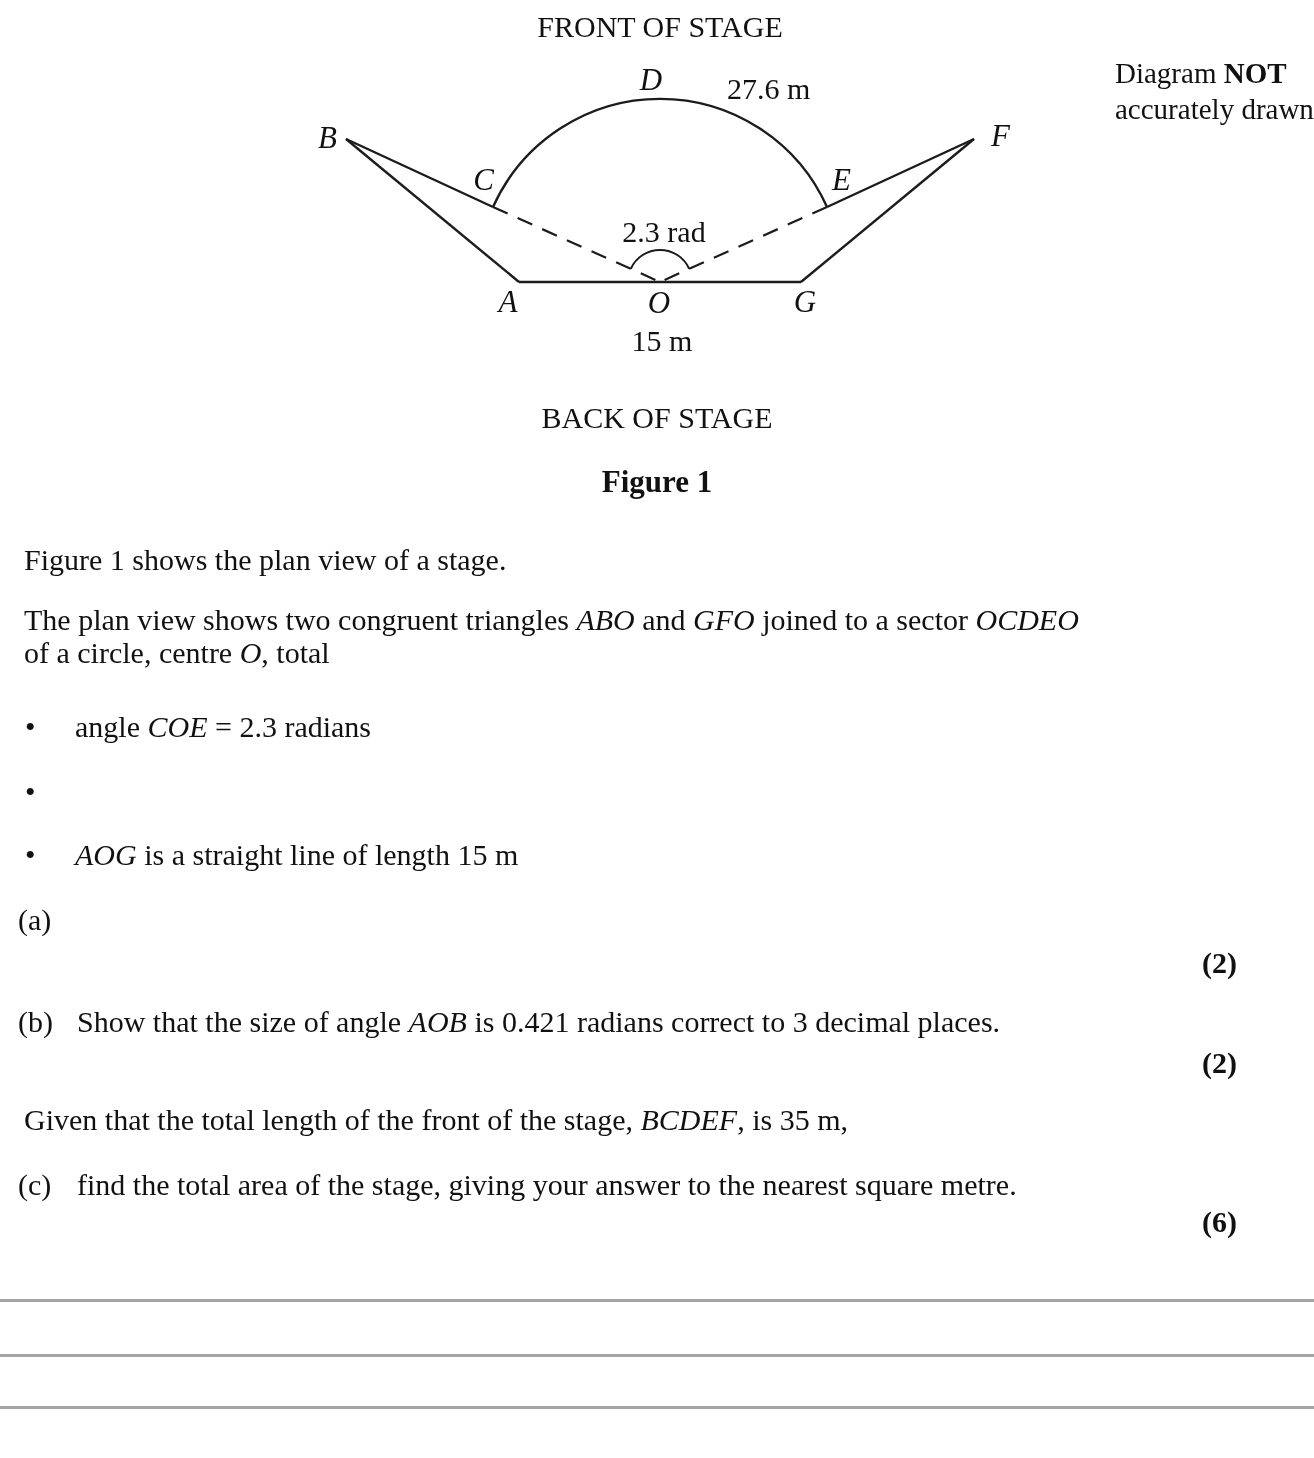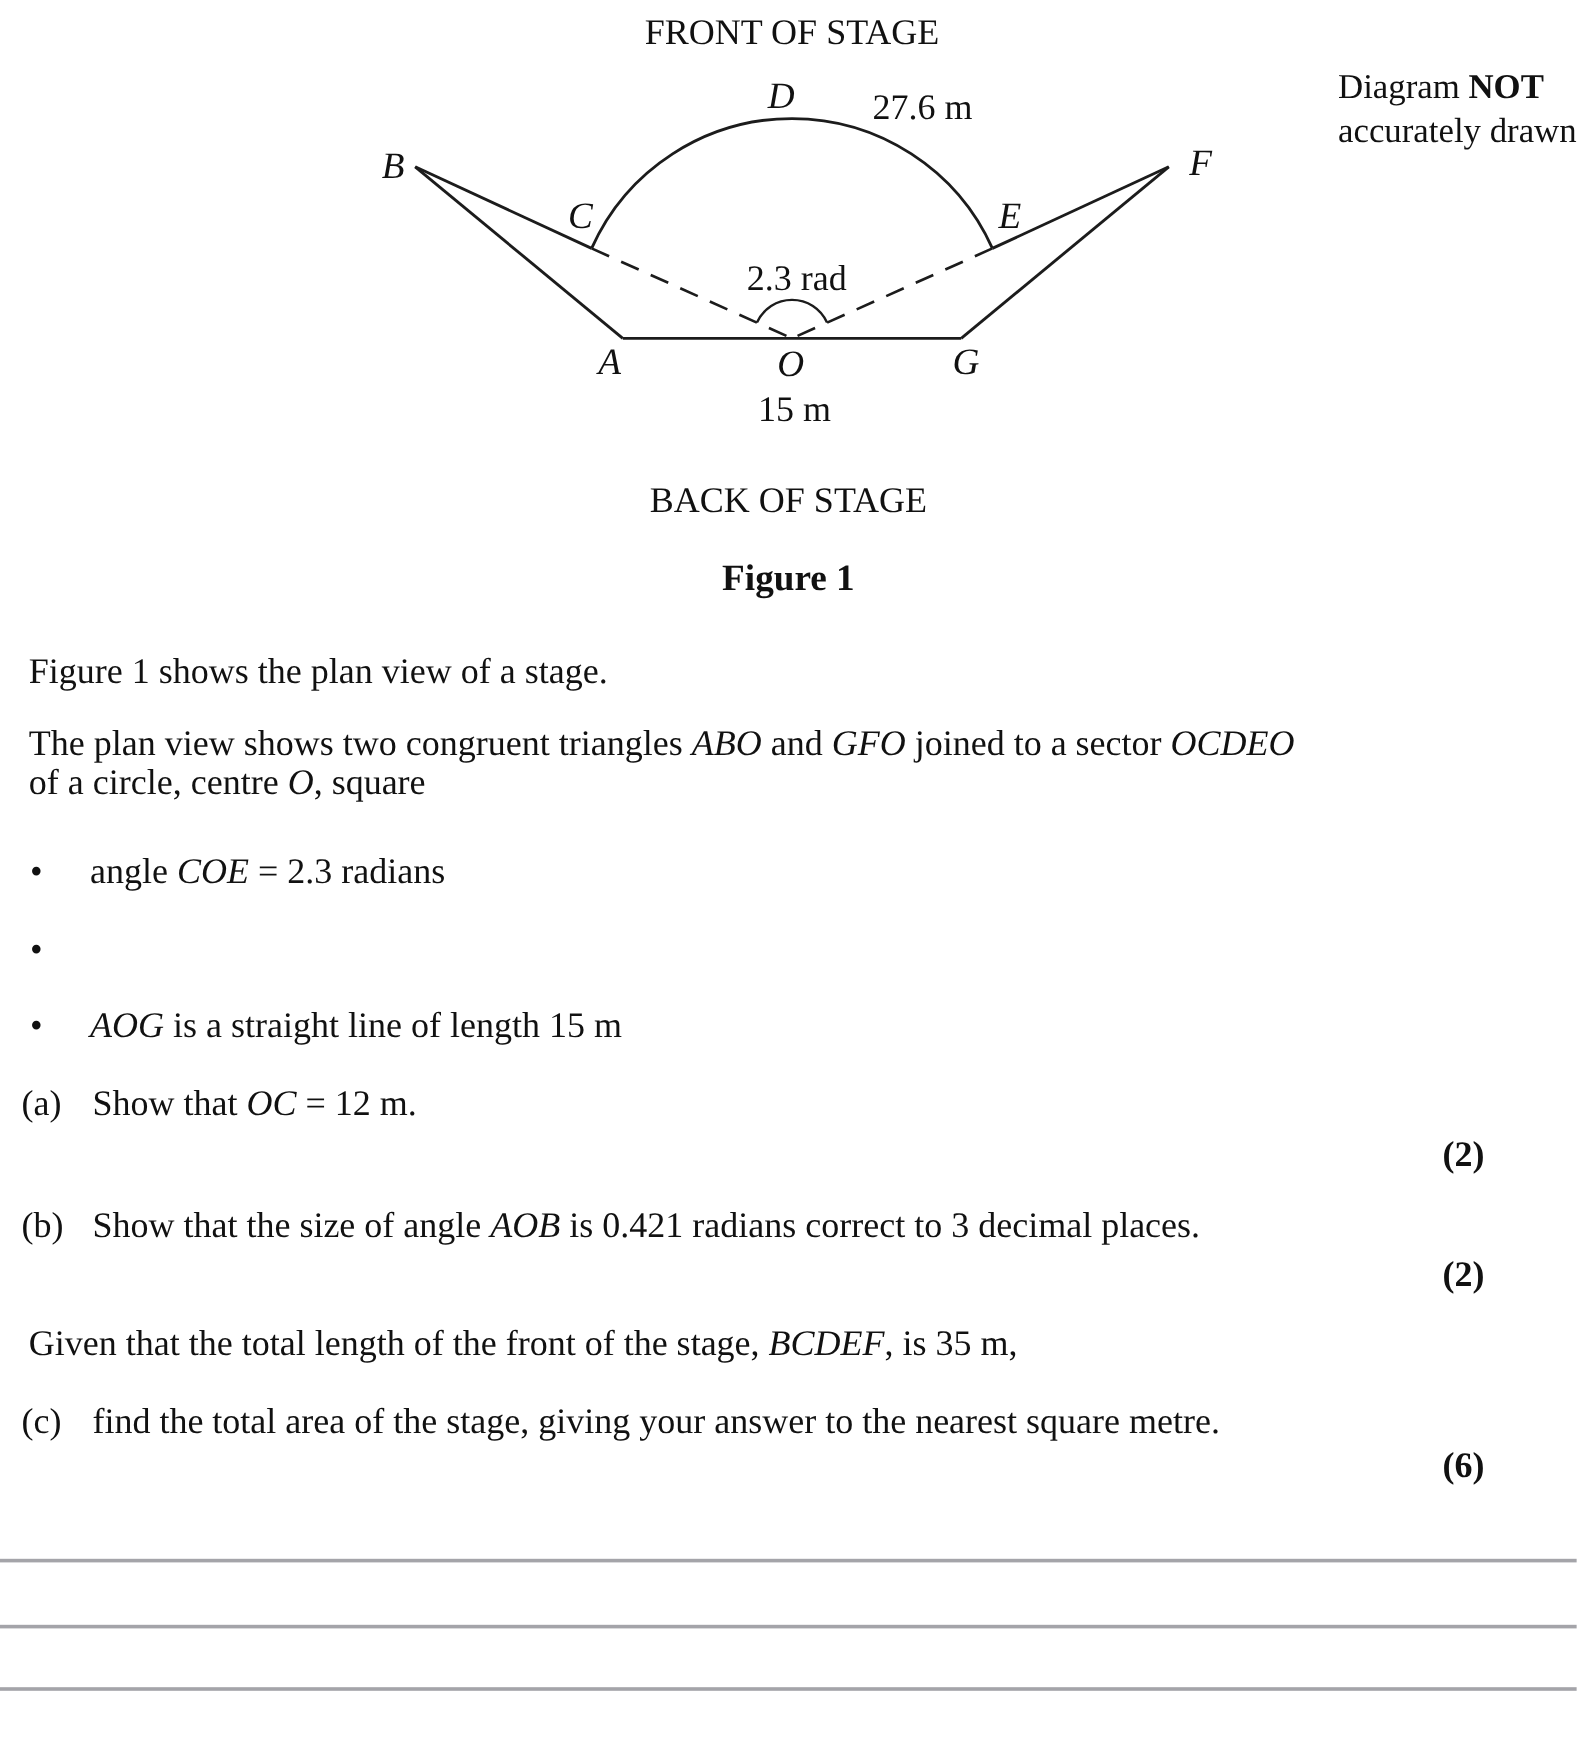--- a/index.html
+++ b/index.html
@@ -84,38 +84,37 @@
 <div class="abs centered figcap" style="top:464px;">Figure 1</div>
 
 <div class="row body-text" style="top:542px;padding-left:45px;">
   <span class="ptext">Figure 1 shows the plan view of a stage.</span>
 </div>
 
 <div class="row body-text" style="top:602px;">
   <span class="ptext"><span>The plan view shows two congruent triangles </span><i>ABO</i><span> and </span><i>GFO</i><span> joined to a sector </span><i>OCDEO</i></span>
 </div>
 <div class="row body-text" style="top:635px;">
-  <span class="ptext"><span>of a circle, centre </span><i>O</i><span>, square</span></span>
+  <span class="ptext"><span>of a circle, centre </span><i>O</i><span>, total</span></span>
 </div>
 
 <div class="row body-text" style="top:709px;">
   <span class="dot">•</span>
   <span class="bt"><span>angle </span><i>COE</i><span> = 2.3 radians</span></span>
 </div>
 <div class="row body-text" style="top:774px;">
   <span class="dot">•</span>
 </div>
 <div class="row body-text" style="top:837px;">
   <span class="dot">•</span>
   <span class="bt"><span></span><i>AOG</i><span> is a straight line of length 15 m</span></span>
 </div>
 
 <div class="row body-text" style="top:902px;">
   <span class="qlabel">(a)</span>
-  <span class="qtext"><span>Show that </span><i>OC</i><span> = 12 m.</span></span>
 </div>
 <div class="marks" style="top:945px;">(2)</div>
 
 <div class="row body-text" style="top:1004px;">
   <span class="qlabel">(b)</span>
   <span class="qtext"><span>Show that the size of angle </span><i>AOB</i><span> is 0.421 radians correct to 3 decimal places.</span></span>
 </div>
 <div class="marks" style="top:1045px;">(2)</div>
 
 <div class="row body-text" style="top:1102px;padding-left:21px;">

